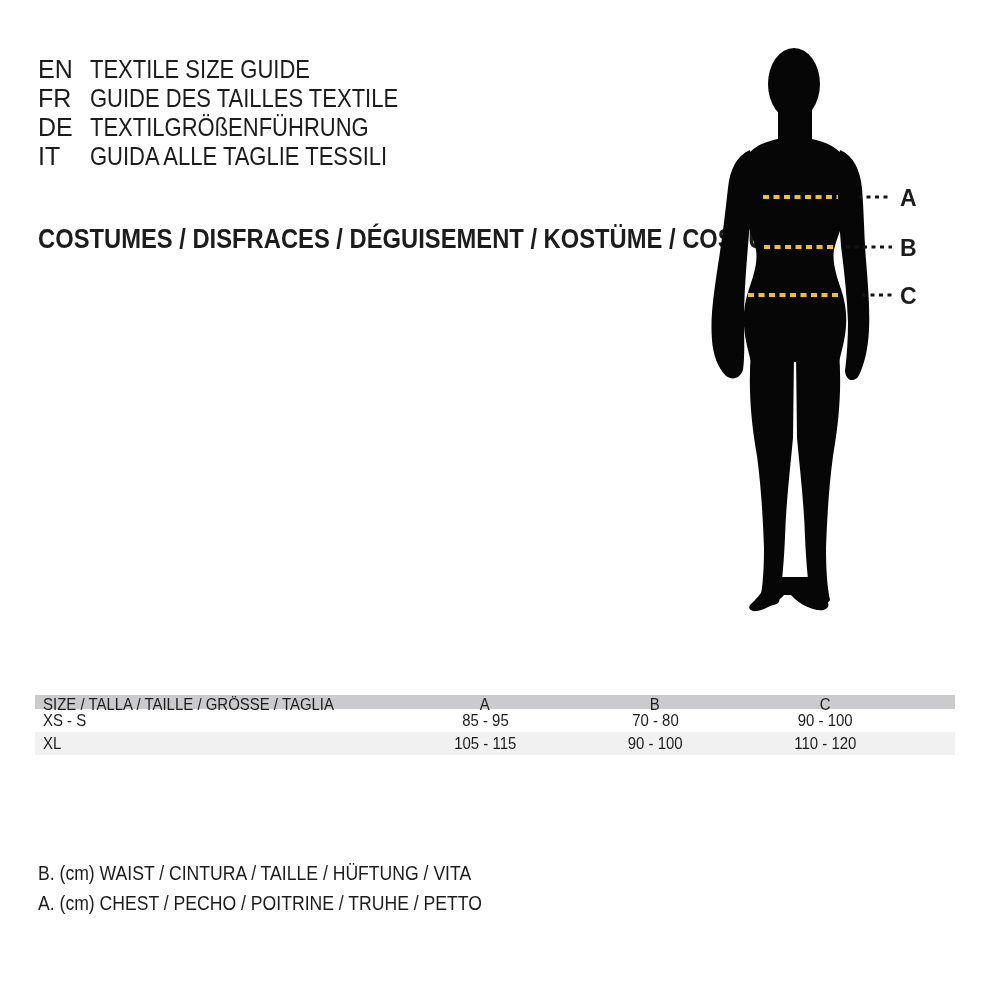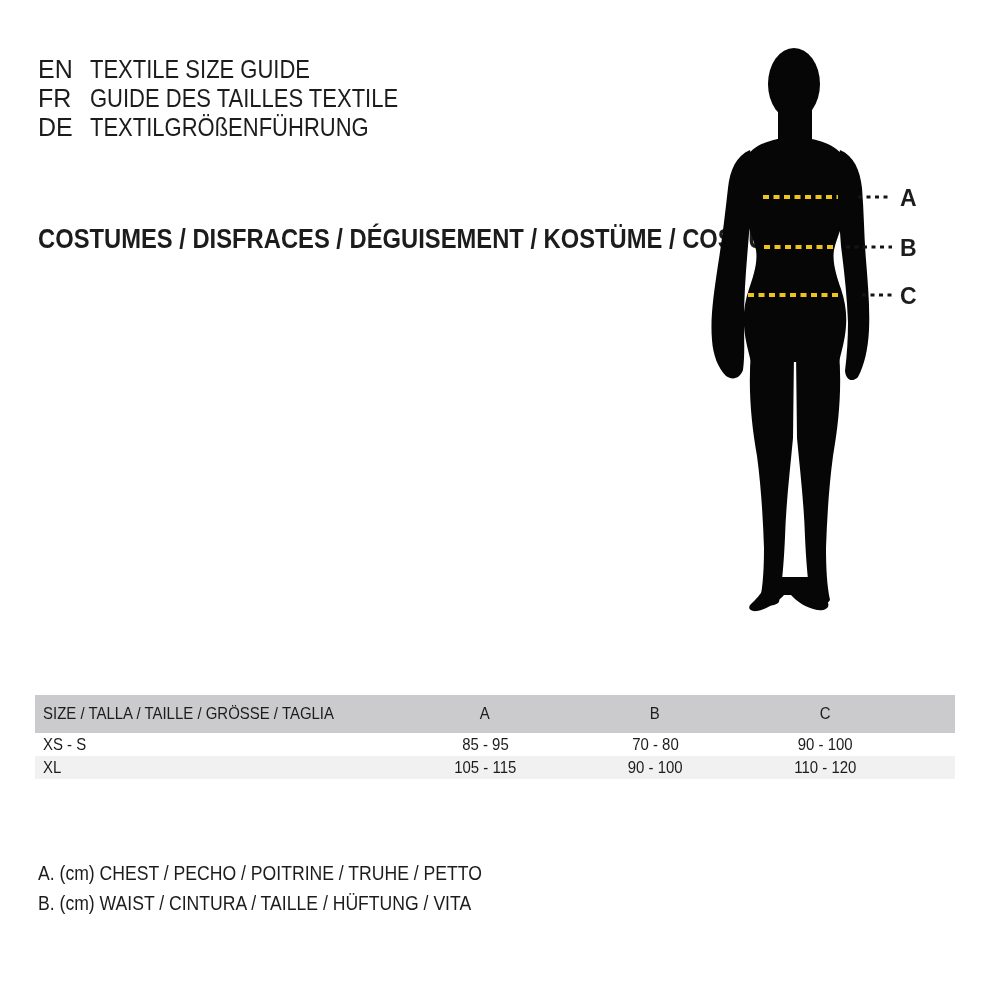--- a/index.html
+++ b/index.html
@@ -29,21 +29,21 @@
   .figure .body-part{fill:var(--silhouette);stroke:none;}
   .mline{fill:none;}
   .mline.accent{stroke:var(--accent);stroke-width:4;stroke-dasharray:6 4.5;}
   .mline.dark{stroke:#141414;stroke-width:3;stroke-dasharray:4 4.5;}
   .marker{position:absolute;left:210px;width:30px;font-size:23px;font-weight:bold;line-height:24px;}
   
   .section-title{position:absolute;left:38px;top:659px;font-size:21px;line-height:22px;}
   
   .size-table{position:absolute;left:35px;top:695px;width:920px;font-size:17px;}
   .trow{display:grid;grid-template-columns:360px 180px 160px 180px 40px;height:23px;align-items:center;}
-  .trow.head{height:38px;background:var(--header-bg);}
+  .trow.head{height:14px;background:var(--header-bg);}
   .trow:nth-child(odd):not(.head){background:var(--stripe-bg);}
   .cell{overflow:visible;}
   .cell.csize{padding-left:8px;text-align:left;}
   .cell.cnum{text-align:center;}
   
   .notes{position:absolute;left:38px;top:858px;}
   .note-line{line-height:30px;font-size:20px;}
 </style>
 </head>
 <body>
@@ -55,20 +55,24 @@
       <span class="code">EN</span>
       <span class="cond">TEXTILE SIZE GUIDE</span>
     </div>
     <div class="lang-row">
       <span class="code">FR</span>
       <span class="cond">GUIDE DES TAILLES TEXTILE</span>
     </div>
     <div class="lang-row">
       <span class="code">DE</span>
       <span class="cond">TEXTILGRÖßENFÜHRUNG</span>
+    </div>
+    <div class="lang-row">
+      <span class="code">IT</span>
+      <span class="cond">GUIDA ALLE TAGLIE TESSILI</span>
     </div>
   </div>
 
   <h1 class="category"><span class="cond">COSTUMES / DISFRACES / DÉGUISEMENT / KOSTÜME / COSTUMI</span></h1>
 
   <div class="figure">
     <svg viewBox="0 0 280 600" aria-hidden="true">
       <g>
         <ellipse class="body-part" cx="104" cy="44" rx="26" ry="36"></ellipse>
         <path class="body-part" d="M88,60 L88,108 L122,108 L122,60 Z"></path>
@@ -112,17 +116,17 @@
     <div class="trow">
       <div class="cell csize"><span class="cond">XL</span></div>
       <div class="cell cnum"><span class="cond c">105 - 115</span></div>
       <div class="cell cnum"><span class="cond c">90 - 100</span></div>
       <div class="cell cnum"><span class="cond c">110 - 120</span></div>
       <div class="cell cfill"></div>
     </div>
   </div>
 
   <div class="notes">
+    <div class="note-line"><span class="cond">B. (cm) WAIST / CINTURA / TAILLE / HÜFTUNG / VITA</span></div>
     <div class="note-line"><span class="cond">A. (cm) CHEST / PECHO / POITRINE / TRUHE / PETTO</span></div>
-    <div class="note-line"><span class="cond">B. (cm) WAIST / CINTURA / TAILLE / HÜFTUNG / VITA</span></div>
   </div>
 
 </div>
 
 </body></html>

